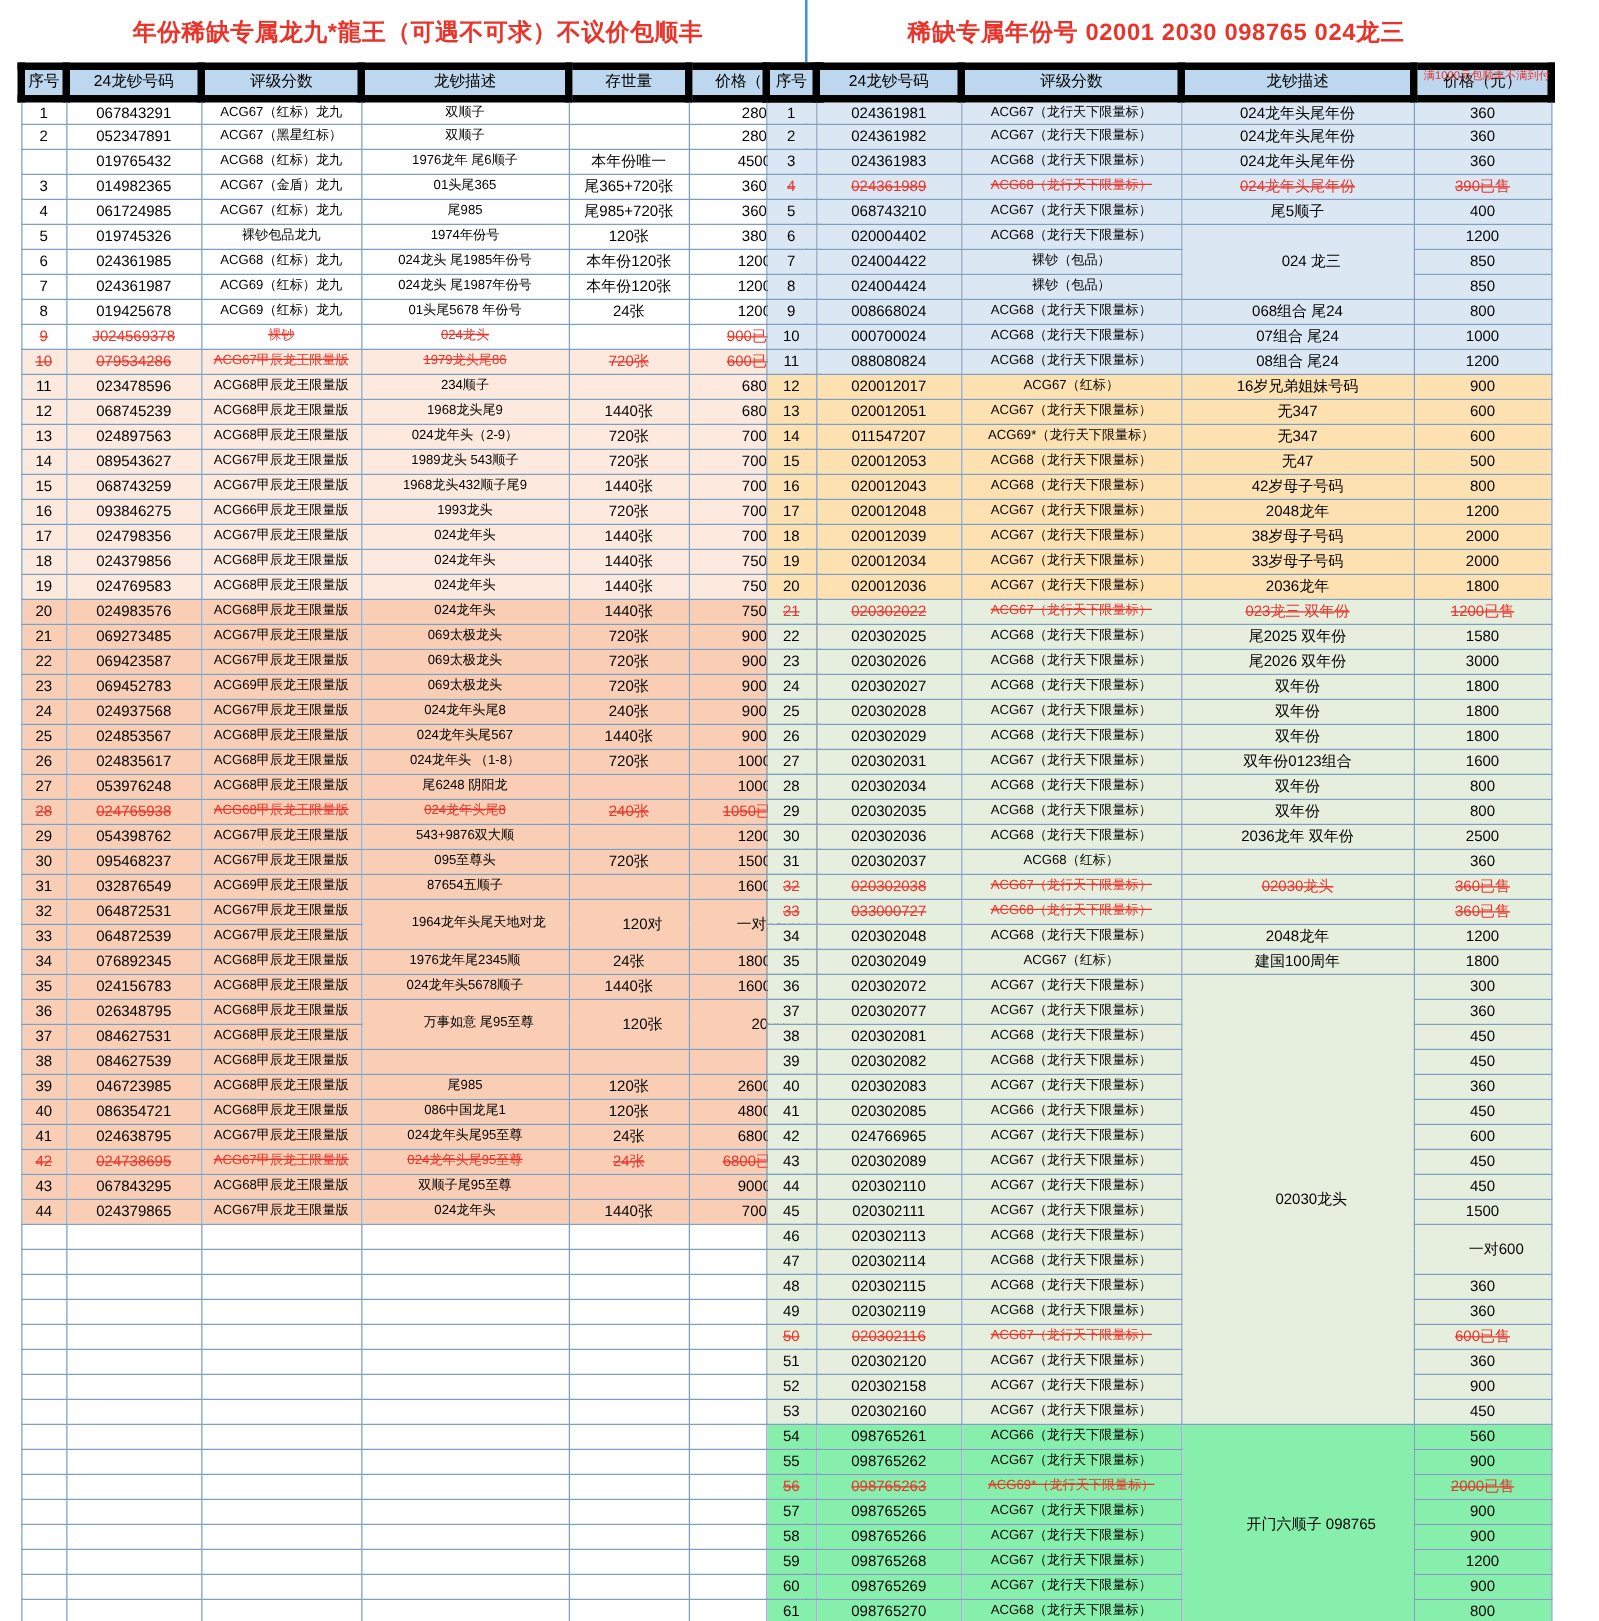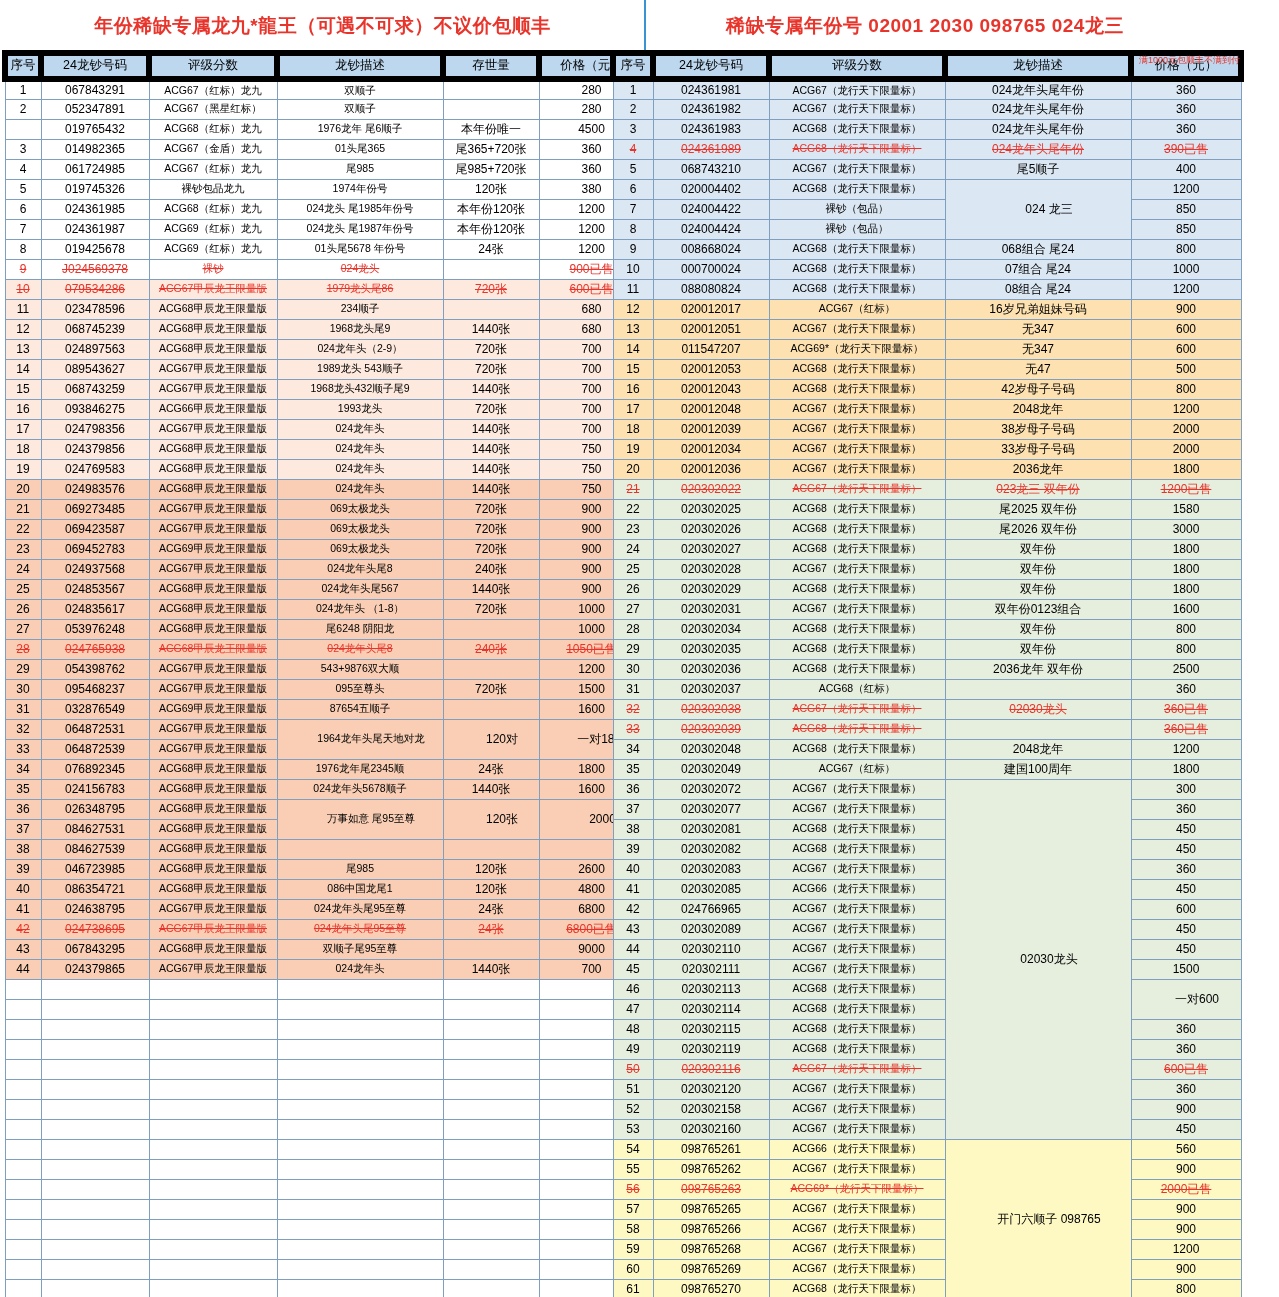--- a/index.html
+++ b/index.html
@@ -13,21 +13,21 @@
     height: 1297px;
     position: relative;
     background: #fff;
     overflow: hidden;
   }
   .panel {
     position: absolute;
     top: 0;
     height: 1297px;
   }
-  #left-panel { left: 0; width: 645px; }
+  #left-panel { left: 12px; width: 645px; }
   #right-panel { left: 608px; width: 634px; }
 
   .title {
     text-align: center;
     font-weight: bold;
     color: #e8342a;
     letter-spacing: 0.5px;
   }
   #left-title {
     font-size: 19px;
@@ -78,21 +78,21 @@
   }
   tbody td { background: #ffffff; }
 
   
   tr.t-white td { background: #ffffff; }
   tr.t-peachlite td { background: #fde9dd; }
   tr.t-peach td { background: #f9ceb4; }
   tr.t-blue td { background: #dbe7f3; }
   tr.t-green td { background: #e6eede; }
   tr.t-orange td { background: #fde1b0; }
-  tr.t-gray td { background: #fef9c3; margin-top: 21px; }
+  tr.t-gray td { background: #86efac; margin-top: 21px; }
 
   
   tr.sold td {
     color: #e8342a;
     text-decoration: line-through;
   }
   td.plain-cell { color: #000 !important; text-decoration: none !important; padding-left: 24px; }
 
   .small { font-size: 10.5px; }
 
@@ -880,21 +880,21 @@
           </tr>
           <tr class="t-green sold">
             <td>32</td>
             <td>020302038</td>
             <td class="small">ACG67（龙行天下限量标）</td>
             <td>02030龙头</td>
             <td>360已售</td>
           </tr>
           <tr class="t-green sold">
             <td>33</td>
-            <td>020302039</td>
+            <td>033000727</td>
             <td class="small">ACG68（龙行天下限量标）</td>
             <td></td>
             <td>360已售</td>
           </tr>
           <tr class="t-green">
             <td>34</td>
             <td>020302048</td>
             <td class="small">ACG68（龙行天下限量标）</td>
             <td>2048龙年</td>
             <td>1200</td>

